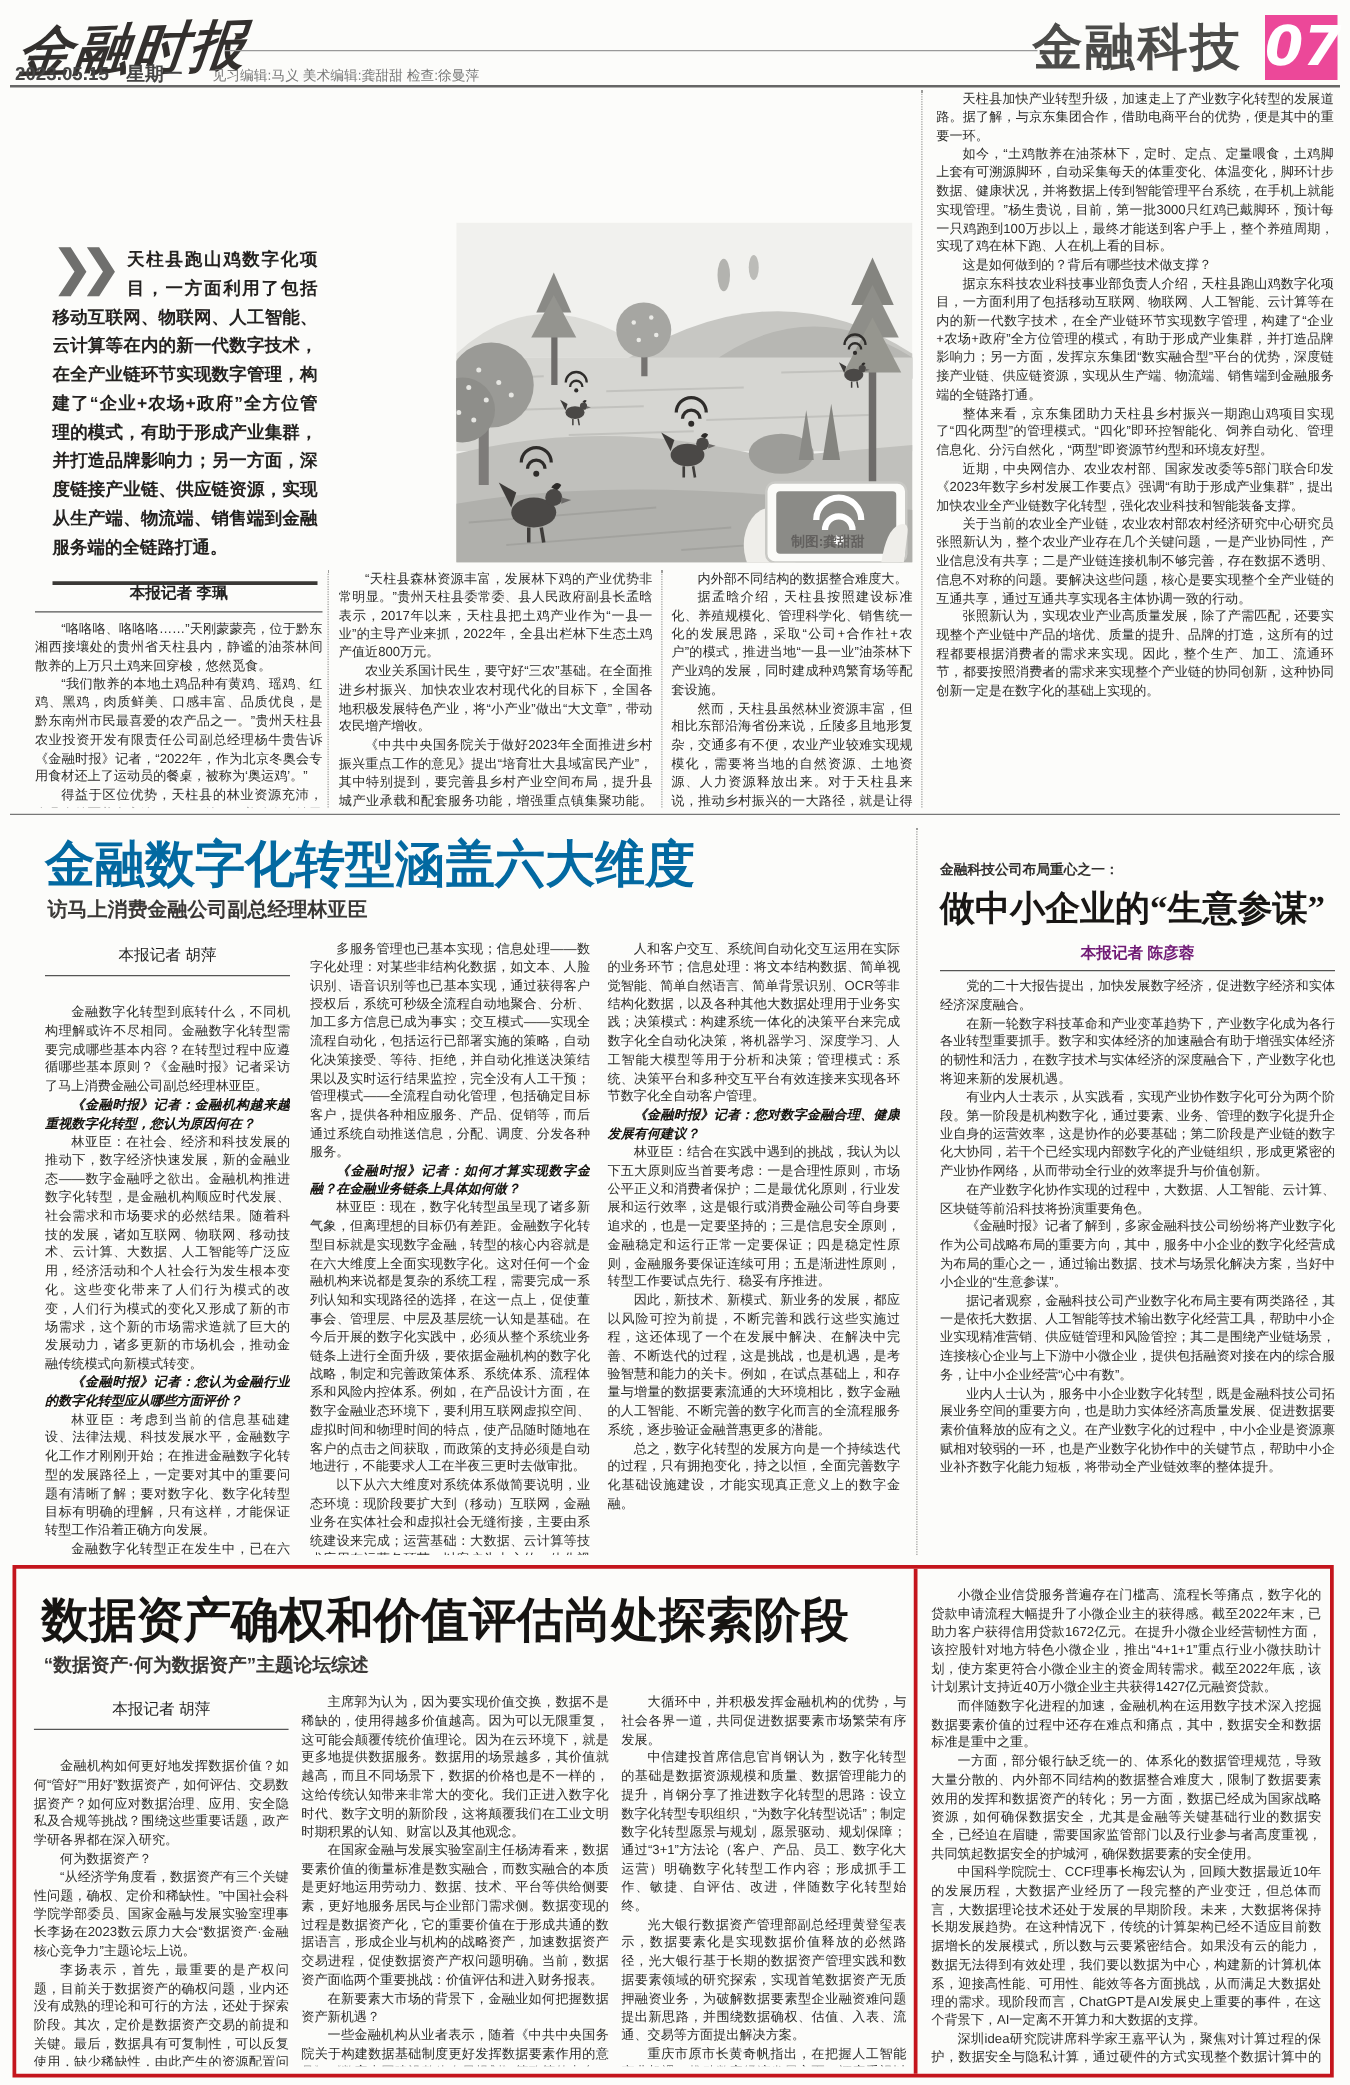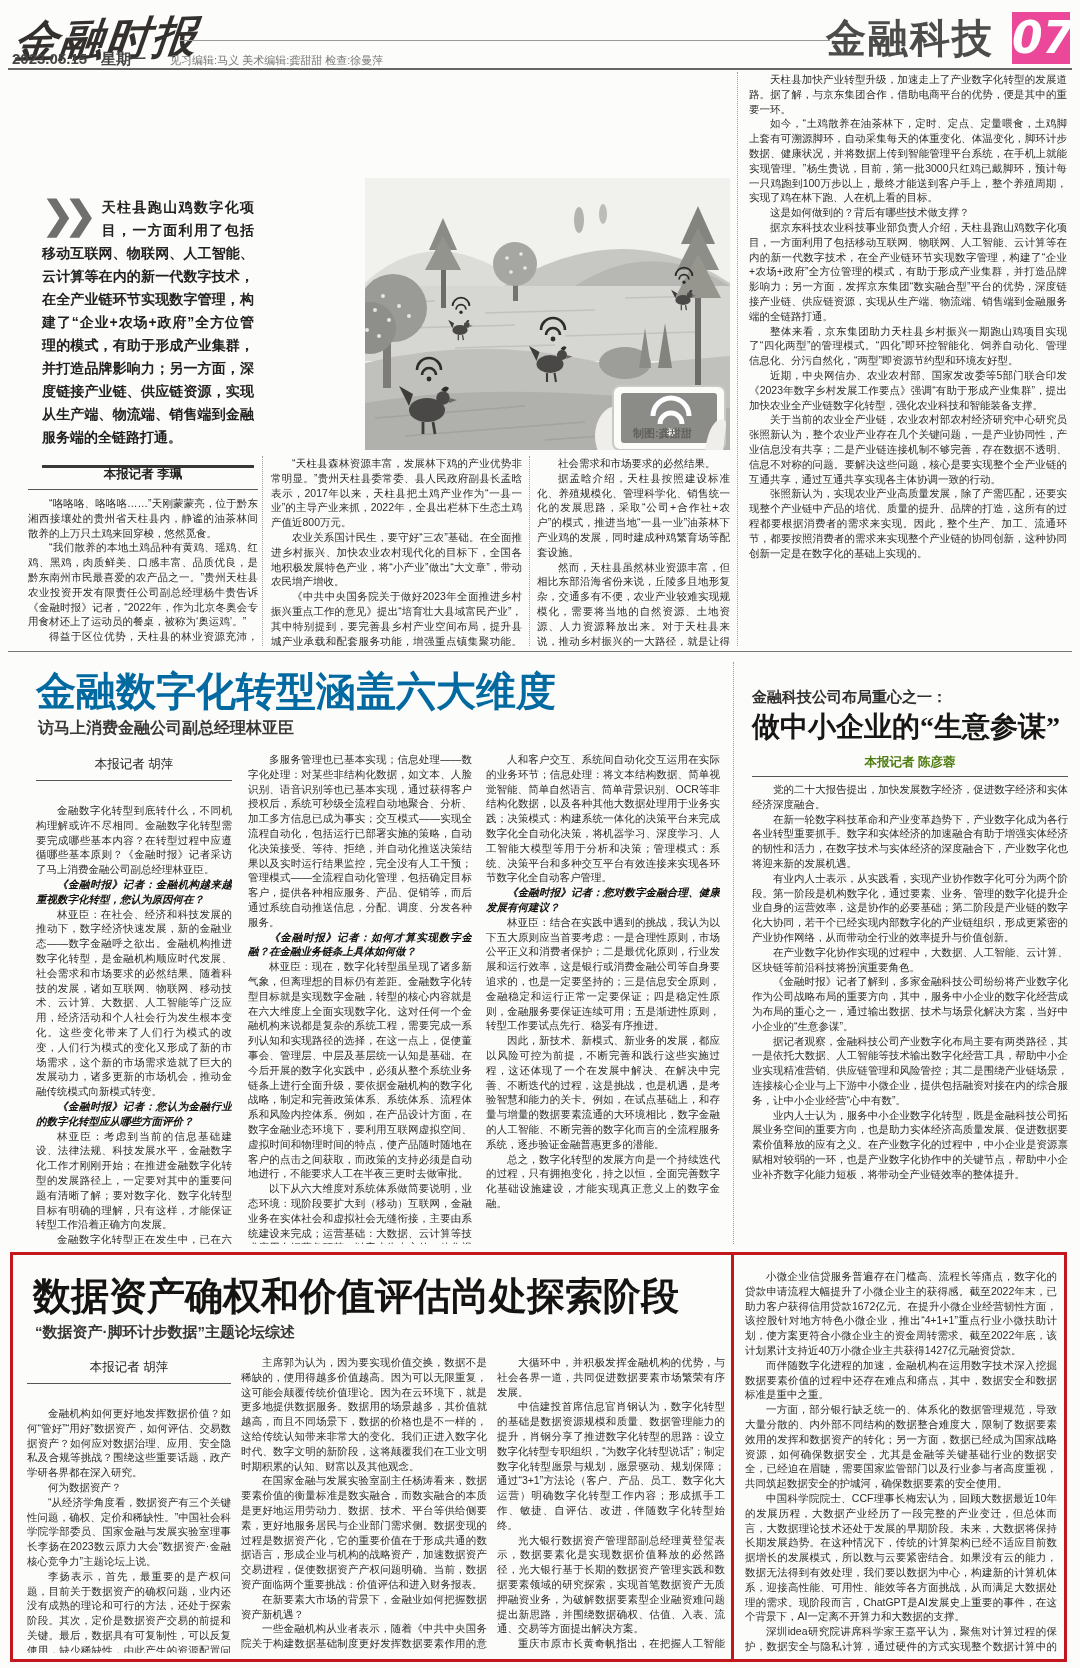--- a/index.html
+++ b/index.html
@@ -25,23 +25,23 @@
   .headline1{position:absolute;left:34px;top:90px;font-family:"Liberation Serif",serif;font-weight:bold;font-size:52px;color:#161412;letter-spacing:1px;white-space:nowrap;}
   .lede{position:absolute;left:42px;top:196px;width:212px;font-size:14px;line-height:23px;font-weight:bold;color:#242220;text-align:justify;padding-bottom:16px;border-bottom:3px solid #3a3836;}
   .chev{float:left;font-size:38px;line-height:34px;color:#6f6f6d;letter-spacing:-9px;margin:2px 14px 0 0;font-weight:bold;}
   .byline1{position:absolute;left:28px;top:466px;width:230px;text-align:center;font-weight:bold;font-size:12.5px;color:#222;border-bottom:1px solid #555;padding-bottom:6px;}
   .illus{position:absolute;left:365px;top:178px;width:365px;height:272px;}
   .illus-cap{position:absolute;left:268px;top:248px;font-size:11px;font-weight:bold;color:#62605e;}
   
   .headline2{position:absolute;left:36px;top:664px;font-family:"Liberation Serif",serif;font-weight:bold;font-size:40px;color:#0369a1;white-space:nowrap;}
   .subtitle2{position:absolute;left:38px;top:718px;font-size:16px;font-weight:bold;color:#3b3937;}
   
-  .kicker{position:absolute;left:752px;top:688px;font-size:15px;font-weight:bold;color:#33312f;}
+  .kicker{position:absolute;left:752px;top:688px;font-size:11px;font-weight:bold;color:#33312f;}
   .headline3{position:absolute;left:752px;top:708px;font-family:"Liberation Serif",serif;font-weight:bold;font-size:28px;color:#181614;white-space:nowrap;}
-  .byline3{position:absolute;left:752px;top:754px;width:316px;text-align:center;font-weight:bold;font-size:12.5px;color:#4d7c0f;border-bottom:1px solid #555;padding-bottom:5px;}
+  .byline3{position:absolute;left:752px;top:754px;width:316px;text-align:center;font-weight:bold;font-size:12.5px;color:#701a75;border-bottom:1px solid #555;padding-bottom:5px;}
   
   .forum{position:absolute;left:10px;top:1252px;width:1051px;height:404px;border:3px solid #c4161d;background:#fcfcfa;}
   .headline4{position:absolute;left:20px;top:16px;font-family:"Liberation Serif",serif;font-weight:bold;font-size:38px;color:#161412;white-space:nowrap;}
   .subtitle4{position:absolute;left:22px;top:68px;font-size:15px;font-weight:bold;color:#3b3937;}
   .red-div{position:absolute;left:718px;top:0;width:3px;height:404px;background:#c4161d;}
   .fcol{position:absolute;overflow:hidden;text-align:justify;}
 </style>
 </head>
 <body>
 
@@ -173,21 +173,21 @@
       <p class="para">得益于区位优势，天柱县的林业资源充沛，全县森林覆盖率高达97.2%，林下鸡养殖在当地已经发展成为核心产业。</p>
     </div>
   <div class="vdot" style="left:262px;top:456px;height:190px;"></div>
   <div class="col" style="left:271px;top:456px;width:251px;height:190px;">
       <p class="para">“天柱县森林资源丰富，发展林下鸡的产业优势非常明显。”贵州天柱县委常委、县人民政府副县长孟晗表示，2017年以来，天柱县把土鸡产业作为“一县一业”的主导产业来抓，2022年，全县出栏林下生态土鸡产值近800万元。</p>
       <p class="para">农业关系国计民生，要守好“三农”基础。在全面推进乡村振兴、加快农业农村现代化的目标下，全国各地积极发展特色产业，将“小产业”做出“大文章”，带动农民增产增收。</p>
       <p class="para">《中共中央国务院关于做好2023年全面推进乡村振兴重点工作的意见》提出“培育壮大县域富民产业”，其中特别提到，要完善县乡村产业空间布局，提升县城产业承载和配套服务功能，增强重点镇集聚功能。实施“一县一业”强县富民工程。</p>
     </div>
   <div class="vdot" style="left:529px;top:456px;height:190px;"></div>
   <div class="col" style="left:537px;top:456px;width:193px;height:190px;">
-      <p class="para">社会需求和市场要求的必然结果。</p>
+      <p class="para">内外部不同结构的数据整合难度大。</p>
       <p class="para">据孟晗介绍，天柱县按照建设标准化、养殖规模化、管理科学化、销售统一化的发展思路，采取“公司+合作社+农户”的模式，推进当地“一县一业”油茶林下产业鸡的发展，同时建成种鸡繁育场等配套设施。</p>
       <p class="para">然而，天柱县虽然林业资源丰富，但相比东部沿海省份来说，丘陵多且地形复杂，交通多有不便，农业产业较难实现规模化，需要将当地的自然资源、土地资源、人力资源释放出来。对于天柱县来说，推动乡村振兴的一大路径，就是让得天独厚的农业资源以数字化方式“活起来”，从而激发资源禀赋的比较优势。</p>
     </div>
   <div class="vdot" style="left:737px;top:72px;height:574px;"></div>
   <div class="col" style="left:749px;top:72px;width:318px;height:574px;">
       <p class="para">天柱县加快产业转型升级，加速走上了产业数字化转型的发展道路。据了解，与京东集团合作，借助电商平台的优势，便是其中的重要一环。</p>
       <p class="para">如今，“土鸡散养在油茶林下，定时、定点、定量喂食，土鸡脚上套有可溯源脚环，自动采集每天的体重变化、体温变化，脚环计步数据、健康状况，并将数据上传到智能管理平台系统，在手机上就能实现管理。”杨生贵说，目前，第一批3000只红鸡已戴脚环，预计每一只鸡跑到100万步以上，最终才能送到客户手上，整个养殖周期，实现了鸡在林下跑、人在机上看的目标。</p>
       <p class="para">这是如何做到的？背后有哪些技术做支撑？</p>
       <p class="para">据京东科技农业科技事业部负责人介绍，天柱县跑山鸡数字化项目，一方面利用了包括移动互联网、物联网、人工智能、云计算等在内的新一代数字技术，在全产业链环节实现数字管理，构建了“企业+农场+政府”全方位管理的模式，有助于形成产业集群，并打造品牌影响力；另一方面，发挥京东集团“数实融合型”平台的优势，深度链接产业链、供应链资源，实现从生产端、物流端、销售端到金融服务端的全链路打通。</p>
       <p class="para">整体来看，京东集团助力天柱县乡村振兴一期跑山鸡项目实现了“四化两型”的管理模式。“四化”即环控智能化、饲养自动化、管理信息化、分污自然化，“两型”即资源节约型和环境友好型。</p>
@@ -236,21 +236,21 @@
       <p class="para">在新一轮数字科技革命和产业变革趋势下，产业数字化成为各行各业转型重要抓手。数字和实体经济的加速融合有助于增强实体经济的韧性和活力，在数字技术与实体经济的深度融合下，产业数字化也将迎来新的发展机遇。</p>
       <p class="para">有业内人士表示，从实践看，实现产业协作数字化可分为两个阶段。第一阶段是机构数字化，通过要素、业务、管理的数字化提升企业自身的运营效率，这是协作的必要基础；第二阶段是产业链的数字化大协同，若干个已经实现内部数字化的产业链组织，形成更紧密的产业协作网络，从而带动全行业的效率提升与价值创新。</p>
       <p class="para">在产业数字化协作实现的过程中，大数据、人工智能、云计算、区块链等前沿科技将扮演重要角色。</p>
       <p class="para">《金融时报》记者了解到，多家金融科技公司纷纷将产业数字化作为公司战略布局的重要方向，其中，服务中小企业的数字化经营成为布局的重心之一，通过输出数据、技术与场景化解决方案，当好中小企业的“生意参谋”。</p>
       <p class="para">据记者观察，金融科技公司产业数字化布局主要有两类路径，其一是依托大数据、人工智能等技术输出数字化经营工具，帮助中小企业实现精准营销、供应链管理和风险管控；其二是围绕产业链场景，连接核心企业与上下游中小微企业，提供包括融资对接在内的综合服务，让中小企业经营“心中有数”。</p>
       <p class="para">业内人士认为，服务中小企业数字化转型，既是金融科技公司拓展业务空间的重要方向，也是助力实体经济高质量发展、促进数据要素价值释放的应有之义。在产业数字化的过程中，中小企业是资源禀赋相对较弱的一环，也是产业数字化协作中的关键节点，帮助中小企业补齐数字化能力短板，将带动全产业链效率的整体提升。</p>
     </div>
 
   <div class="forum">
     <div class="headline4">数据资产确权和价值评估尚处探索阶段</div>
-    <div class="subtitle4">“数据资产·脚环计步数据”主题论坛综述</div>
+    <div class="subtitle4">“数据资产·何为数据资产”主题论坛综述</div>
 
     <div class="fcol" style="left:14px;top:100px;width:204px;height:298px;">
       <div class="byline-inline">本报记者 胡萍</div>
       <div>
           <p class="para">金融机构如何更好地发挥数据价值？如何“管好”“用好”数据资产，如何评估、交易数据资产？如何应对数据治理、应用、安全隐私及合规等挑战？围绕这些重要话题，政产学研各界都在深入研究。</p>
           <p class="para">何为数据资产？</p>
           <p class="para">“从经济学角度看，数据资产有三个关键性问题，确权、定价和稀缺性。”中国社会科学院学部委员、国家金融与发展实验室理事长李扬在2023数云原力大会“数据资产·金融核心竞争力”主题论坛上说。</p>
           <p class="para">李扬表示，首先，最重要的是产权问题，目前关于数据资产的确权问题，业内还没有成熟的理论和可行的方法，还处于探索阶段。其次，定价是数据资产交易的前提和关键。最后，数据具有可复制性，可以反复使用，缺少稀缺性，由此产生的资源配置问题导致定价和交易机制的难题。现阶段，借助数字化的手段，已经使得数据资产某些关键性矛盾得到缓解。例如，ChatGPT的出现，从某种程度上对科学研究范式带来重大影响。面对未来可能的颠覆性改变，中国作为大国，更应该积极拥抱和践行数字技术应用与数字化转型，从而为全球新发展格局作出贡献。</p>
         </div>
     </div>

